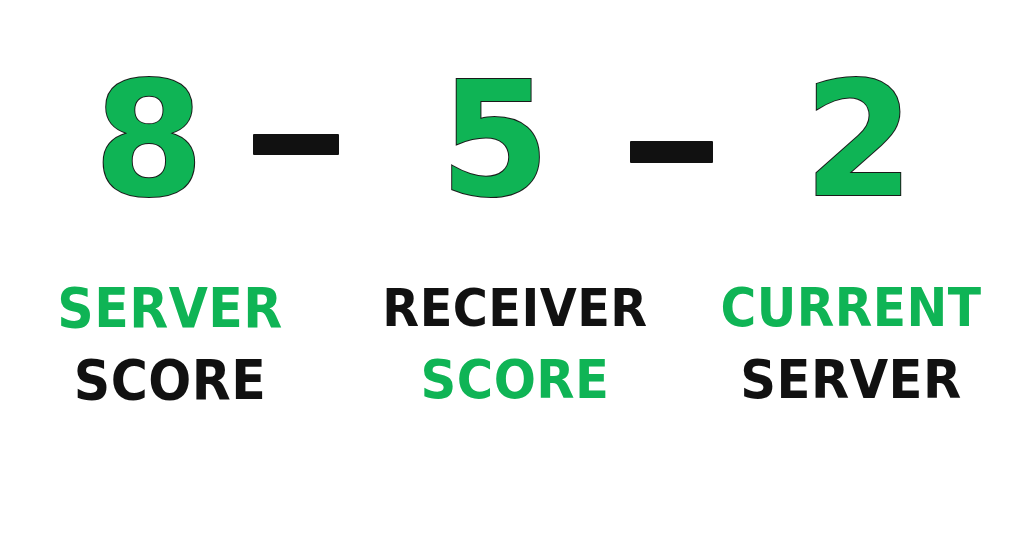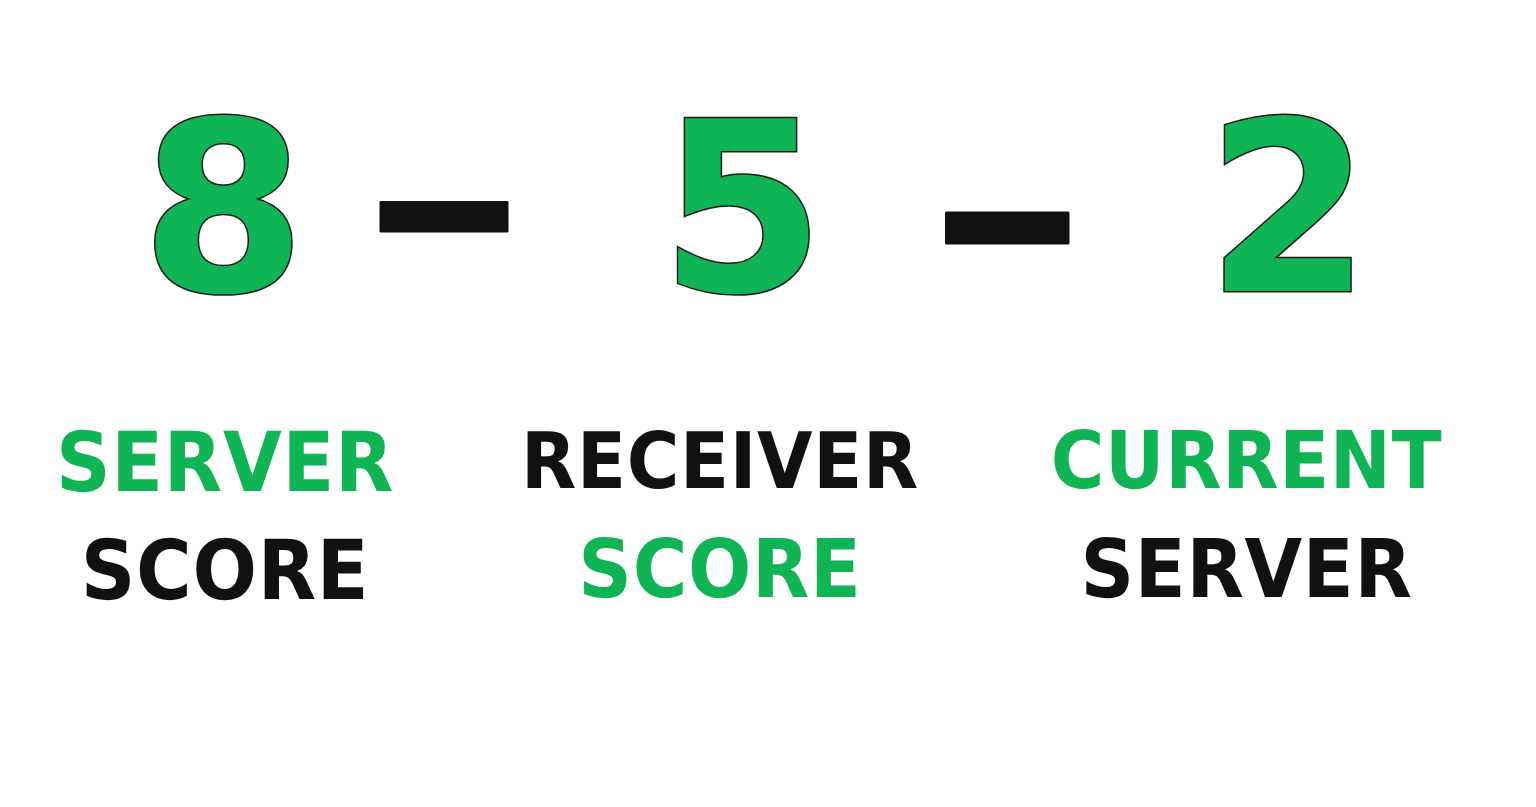--- a/index.html
+++ b/index.html
@@ -73,24 +73,25 @@
     left: 0;
     top: 272px;
     width: 1024px;
     height: 145px;
   }
 
   .label-col {
     position: absolute;
     top: 0;
     text-align: center;
+    padding-left: 20px;
   }
 
   #label-col-server   { left: 0px;   width: 300px; }
-  #label-col-receiver { left: 315px; width: 330px; }
+  #label-col-receiver { left: 330px; width: 330px; }
   #label-col-current  { left: 666px; width: 330px; }
 
   .label-line {
     display: block;
     font-family: "DejaVu Sans", sans-serif;
     font-weight: 700;
     font-size: 54px;
     line-height: 72px;
     letter-spacing: 0.5px;
     white-space: nowrap;

